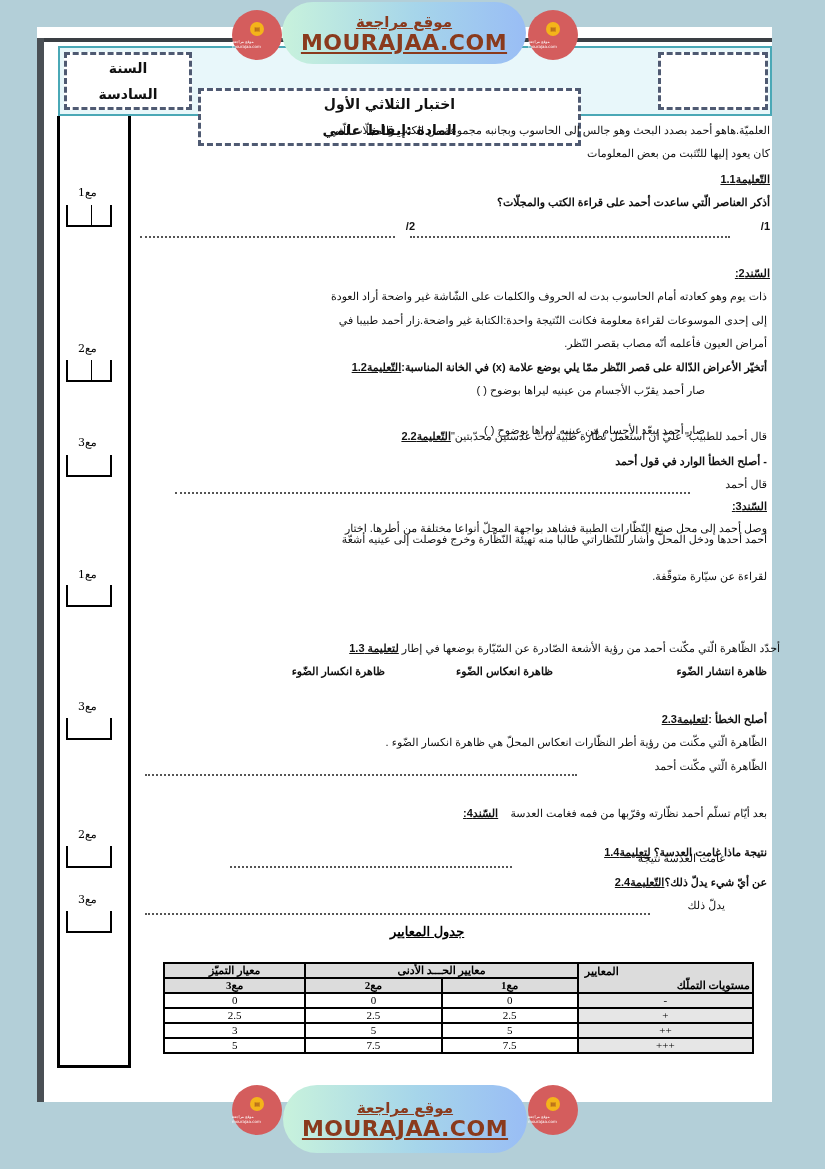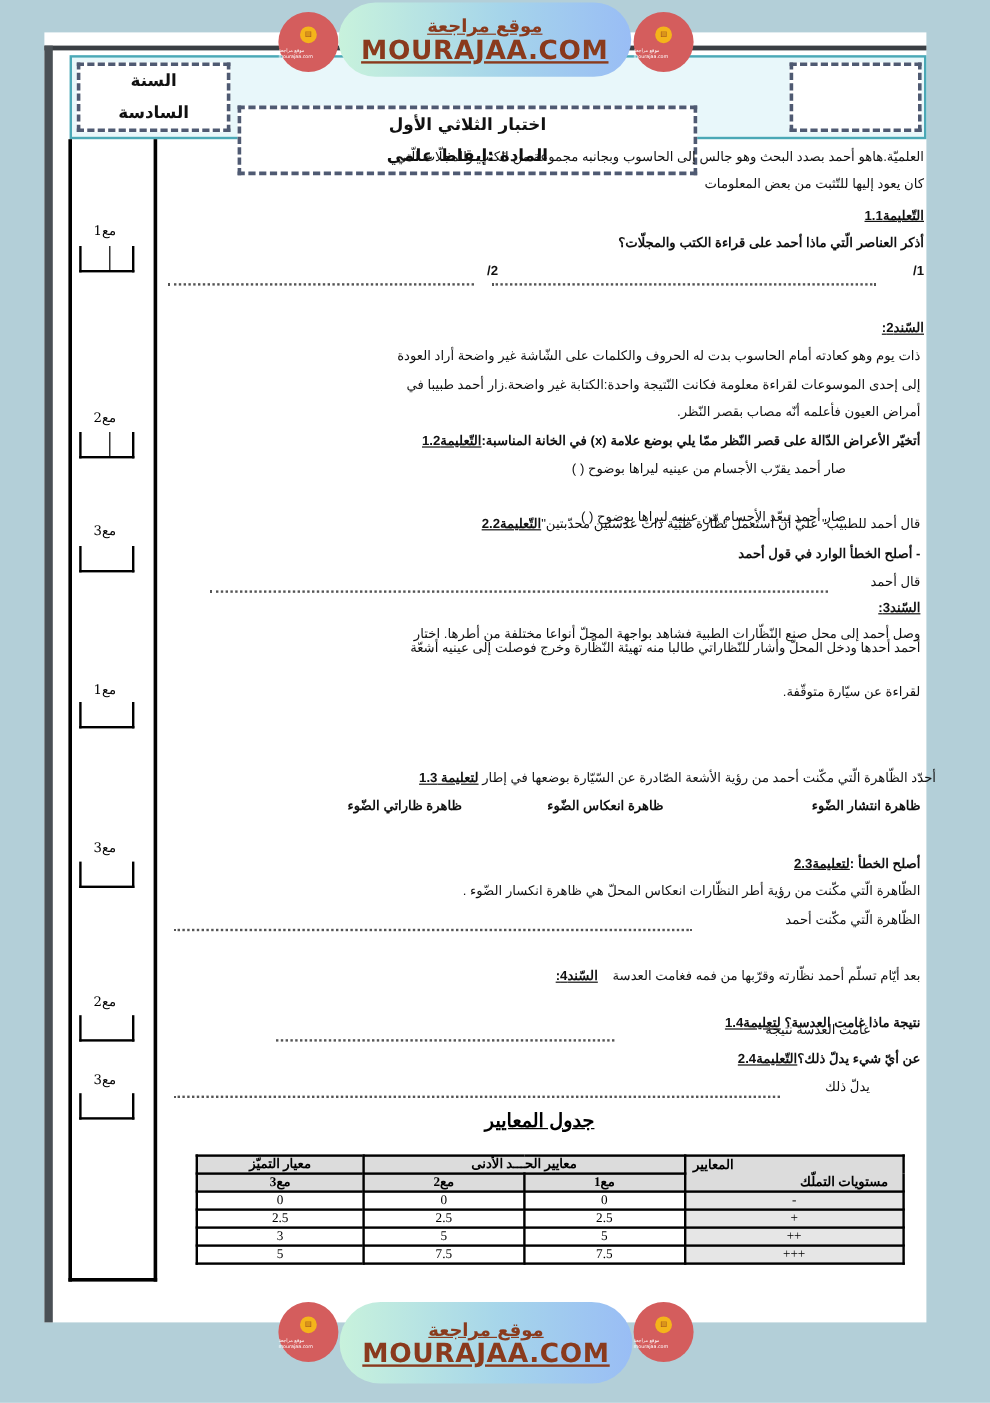--- a/index.html
+++ b/index.html
@@ -22,22 +22,22 @@
   .mark{position:absolute;left:66px;width:46px;height:22px;border:2px solid #000;border-top:none;box-sizing:border-box;}
   .mark.split::after{content:"";position:absolute;left:23px;top:0;width:1px;height:20px;background:#000;}
   .mark-label{position:absolute;left:78px;font-family:"DejaVu Serif",serif;font-size:11px;color:#000;direction:rtl;}
   
   .t{position:absolute;right:55px;direction:rtl;text-align:right;font-family:"Liberation Sans",sans-serif;
      font-size:11px;color:#111;white-space:nowrap;}
   .b{font-weight:bold;}
   .u{text-decoration:underline;font-weight:bold;}
   .dots{position:absolute;height:0;border-bottom:2px dotted #555;}
   
-  .crit-title{position:absolute;left:404px;top:924px;font-family:"Liberation Sans",sans-serif;font-weight:bold;
-     font-size:16px;text-decoration:underline;direction:rtl;}
+  .crit-title{position:absolute;left:390px;top:924px;font-family:"Liberation Sans",sans-serif;font-weight:bold;
+     font-size:13px;text-decoration:underline;direction:rtl;}
   table.crit{position:absolute;left:163px;top:962px;width:591px;border-collapse:collapse;direction:rtl;
      font-family:"Liberation Serif",serif;font-size:11px;}
   table.crit td{border:2px solid #000;text-align:center;height:13px;padding:0;line-height:13px;}
   table.crit .hd{background:#dcdcdc;font-weight:bold;}
   table.crit .lvl{background:#e6e6e6;}
   
   .banner{position:absolute;width:244px;height:62px;border-radius:31px;
      background:linear-gradient(90deg,#c8f2dc,#a6d5ea 55%,#99bdf5);
      display:flex;flex-direction:column;align-items:center;justify-content:center;}
   .banner-ar{font-family:"DejaVu Sans",sans-serif;font-weight:bold;font-size:15px;color:#8a3a1d;text-decoration:underline;direction:rtl;line-height:20px;}
@@ -79,21 +79,21 @@
 <span class="mark-label" style="top:700px">مع3</span>
 <div class="mark" style="top:718px"></div>
 <span class="mark-label" style="top:828px">مع2</span>
 <div class="mark" style="top:846px"></div>
 <span class="mark-label" style="top:893px">مع3</span>
 <div class="mark" style="top:911px"></div>
 
 <div class="t" style="top:124px">العلميّة.هاهو أحمد بصدد البحث وهو جالس إلى الحاسوب وبجانبه مجموعة من الكتب والمجلّات الّتي</div>
 <div class="t" style="top:147px">كان يعود إليها للتّثبت من بعض المعلومات</div>
 <div class="t u" style="top:173px">التّعليمة1.1</div>
-<div class="t b" style="top:196px">أذكر العناصر الّتي ماذا أحمد على قراءة الكتب والمجلّات؟</div>
+<div class="t b" style="top:196px">أذكر العناصر الّتي ساعدت أحمد على قراءة الكتب والمجلّات؟</div>
 <div class="t b" style="top:220px">1/</div>
 <div class="dots" style="left:410px;width:320px;top:236px"></div>
 <div class="t b" style="top:220px;right:410px">2/</div>
 <div class="dots" style="left:140px;width:255px;top:236px"></div>
 
 <div class="t u" style="top:267px">السّند2:</div>
 <div class="t" style="top:290px;right:58px">ذات يوم وهو كعادته أمام الحاسوب بدت له الحروف والكلمات على الشّاشة غير واضحة أراد العودة</div>
 <div class="t" style="top:314px;right:58px">إلى إحدى الموسوعات لقراءة معلومة فكانت النّتيجة واحدة:الكتابة غير واضحة.زار أحمد طبيبا في</div>
 <div class="t" style="top:337px;right:58px">أمراض العيون فأعلمه أنّه مصاب بقصر النّظر.</div>
 <div class="t b" style="top:361px;right:58px">
@@ -111,21 +111,21 @@
 <div class="t u" style="top:500px;right:58px">السّند3:</div>
 <div class="t" style="top:522px;right:58px">وصل أحمد إلى محل صنع النّظّارات الطبية فشاهد بواجهة المحلّ أنواعا مختلفة من أطرها. اختار</div>
 <div class="t" style="top:533px;right:58px">أحمد أحدها ودخل المحلّ  وأشار للنّظاراتي طالبا منه تهيئة النّظّارة وخرج فوصلت إلى عينيه أشعّة</div>
 <div class="t" style="top:570px;right:58px">لقراءة عن سيّارة متوقّفة.</div>
 
 <div class="t" style="top:642px;right:45px">
   <span>أحدّد الظّاهرة الّتي مكّنت أحمد من رؤية الأشعة الصّادرة عن السّيّارة بوضعها في إطار</span> <span class="u">لتعليمة 1.3</span>
 </div>
 <div class="t b" style="top:665px;right:58px">ظاهرة انتشار الضّوء</div>
 <div class="t b" style="top:665px;right:272px">ظاهرة انعكاس الضّوء</div>
-<div class="t b" style="top:665px;right:440px">ظاهرة ظاراتي الضّوء</div>
+<div class="t b" style="top:665px;right:440px">ظاهرة انكسار الضّوء</div>
 
 <div class="t b" style="top:713px;right:58px">
   <span>أصلح الخطأ :</span><span class="u">لتعليمة2.3</span>
 </div>
 <div class="t" style="top:736px;right:58px">الظّاهرة الّتي مكّنت من رؤية أطر النظّارات انعكاس المحلّ هي ظاهرة انكسار الضّوء .</div>
 <div class="t" style="top:760px;right:58px">الظّاهرة الّتي مكّنت أحمد</div>
 <div class="dots" style="left:145px;width:432px;top:774px"></div>
 
 <div class="t" style="top:807px;right:58px">
   <span>بعد أيّام تسلّم أحمد نظّارته وقرّبها من فمه فغامت العدسة</span>&nbsp;&nbsp;&nbsp;&nbsp;<span class="u">السّند4:</span>
@@ -138,21 +138,21 @@
 <div class="t b" style="top:876px;right:58px">
   <span>عن أيّ شيء يدلّ ذلك؟</span><span class="u">التّعليمة2.4</span>
 </div>
 <div class="t" style="top:899px;right:100px">يدلّ ذلك</div>
 <div class="dots" style="left:145px;width:505px;top:913px"></div>
 
 <div class="crit-title">جدول المعايير</div>
 <table class="crit">
   <tbody>
       <tr>
-    <td class="hd" rowspan="2" style="width:172px;text-align:right;padding-right:12px;line-height:14px">
+    <td class="hd" rowspan="2" style="width:172px;text-align:right;padding-right:2px;line-height:14px">
       <div style="text-align:left;padding-left:6px;direction:rtl;text-align:left">المعايير</div>
       <div>مستويات التملّك</div>
     </td>
     <td class="hd" colspan="2">معايير الحـــد الأدنى</td>
     <td class="hd" style="width:140px">معيار التميّز</td>
   </tr>
   <tr>
     <td class="hd" style="width:135px">مع1</td>
     <td class="hd" style="width:135px">مع2</td>
     <td class="hd">مع3</td>

